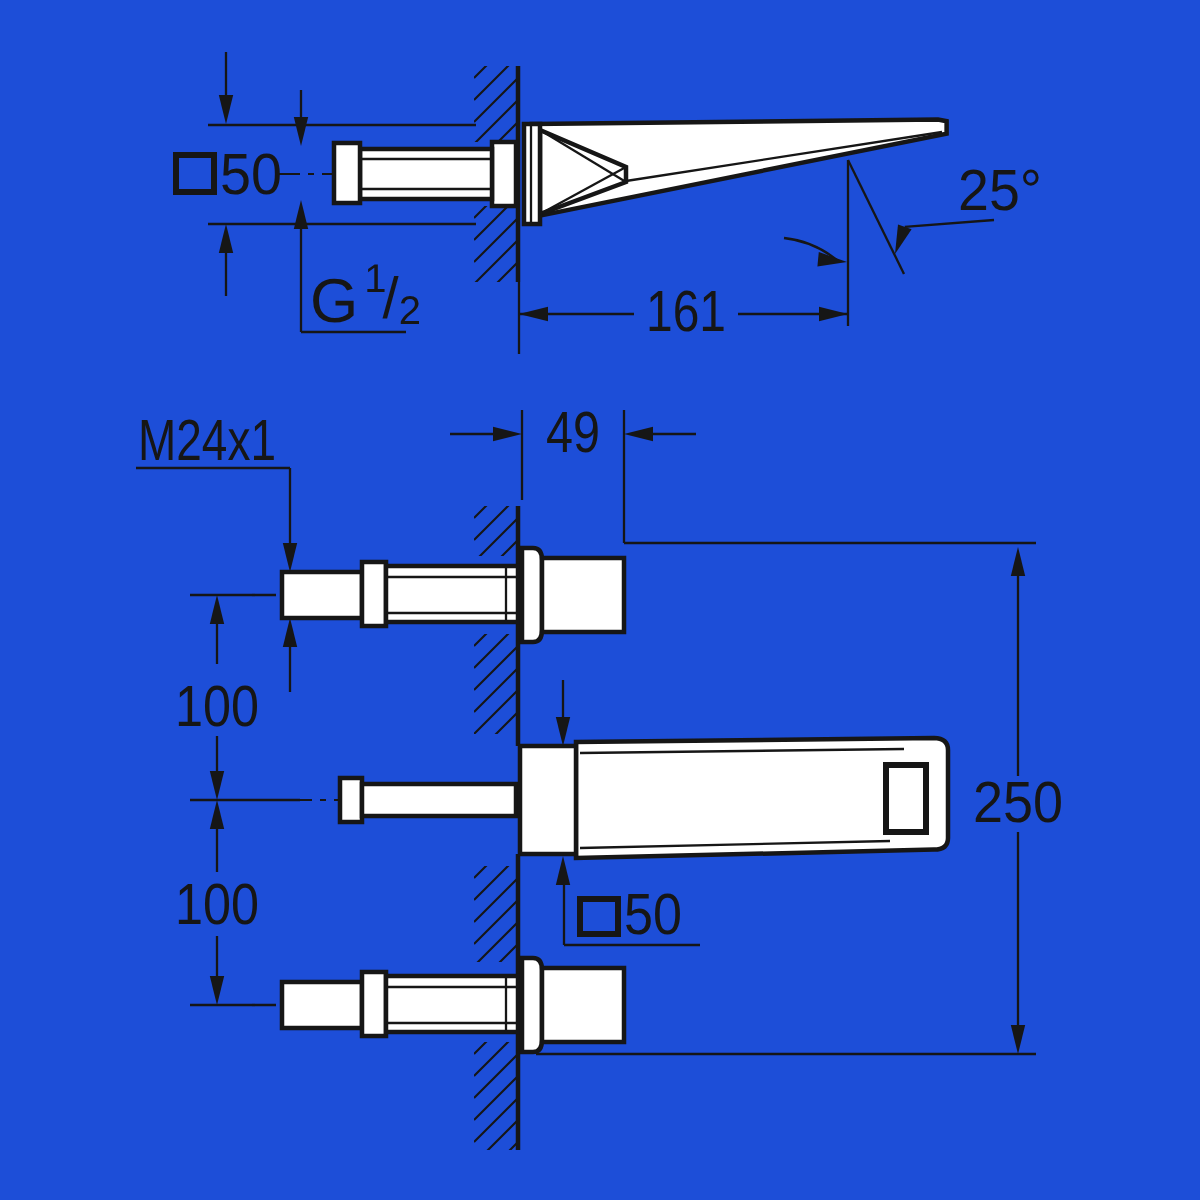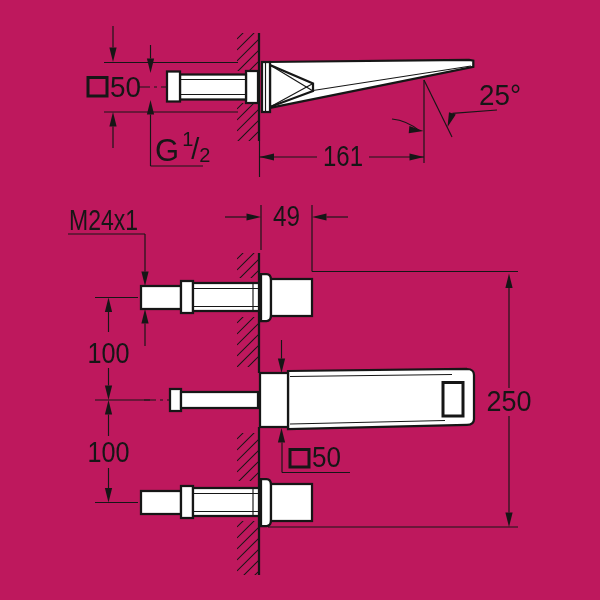--- a/index.html
+++ b/index.html
@@ -1,16 +1,16 @@
 <!DOCTYPE html>
 <html><head>
 <meta charset="utf-8">
 <style>
   html,body{margin:0;padding:0;background:#ffffff;}
-  .canvas{width:600px;height:600px;background:#be185d;position:relative;overflow:hidden;}
+  .canvas{width:600px;height:600px;background:#1d4ed8;position:relative;overflow:hidden;}
   svg text{font-family:"Liberation Sans","DejaVu Sans",sans-serif;fill:#161616;}
   .dim{font-size:29px;}
   .thin{stroke:#161616;stroke-width:1.15;fill:none;}
   .thick{stroke:#161616;stroke-width:2.25;fill:none;}
   .whitefill{fill:#ffffff;}
   .hatch{stroke:#161616;stroke-width:1.05;fill:none;}
   .ah{fill:#161616;stroke:none;}
   .cline{stroke:#161616;stroke-width:1.1;fill:none;stroke-dasharray:12 4 3 4;}
 </style>
 </head>

